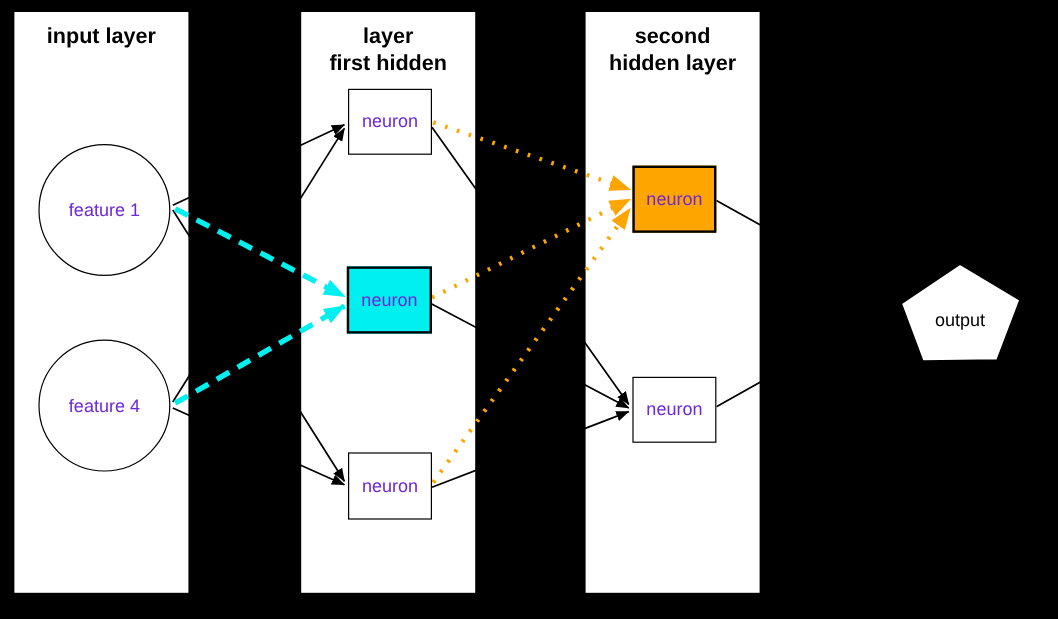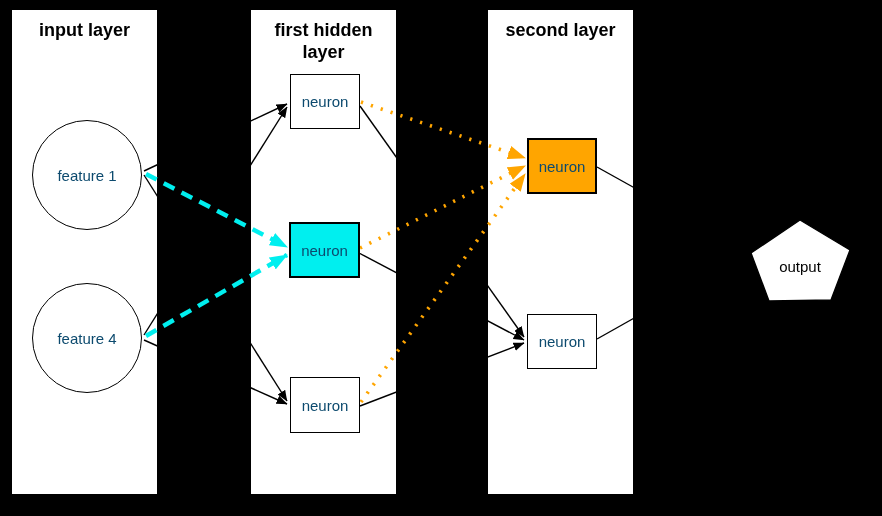--- a/index.html
+++ b/index.html
@@ -27,21 +27,21 @@
     font-size:18px;
     line-height:22px;
     color:#000;
   }
   .node {
     position:absolute;
     display:flex;
     align-items:center;
     justify-content:center;
     font-size:15px;
-    color:#0c4a6e;
+    color:#6d28d9;
     background:#ffffff;
     border:1.4px solid #000;
     box-sizing:border-box;
     z-index:3;
   }
   .circle { border-radius:50%; }
   .thickborder { border-width:2px; }
   #overlay {
     position:absolute;
     left:0; top:0;
@@ -60,28 +60,29 @@
 <div id="canvas" style="background-color: rgb(0, 0, 0);">
 
   <div class="panel" style="left:12px">
     <div class="layer-title">
       <div>input layer</div>
     </div>
   </div>
 
   <div class="panel" style="left:251px">
     <div class="layer-title">
+      <div>layer</div>
       <div>first hidden</div>
-      <div>layer</div>
     </div>
   </div>
 
   <div class="panel" style="left:488px">
     <div class="layer-title">
-      <div>second layer</div>
+      <div>second</div>
+      <div>hidden layer</div>
     </div>
   </div>
 
 
   <svg id="overlay" width="882" height="516">
     <defs>
       <marker id="arrowBlack" markerUnits="userSpaceOnUse" markerWidth="11" markerHeight="9" viewBox="0 0 10 8" refX="9.5" refY="4" orient="auto">
         <path d="M0,0 L10,4 L0,8 Z" fill="#000000"></path>
       </marker>
       <marker id="arrowCyan" markerUnits="userSpaceOnUse" markerWidth="18" markerHeight="14" viewBox="0 0 17 13" refX="16" refY="6.5" orient="auto">

